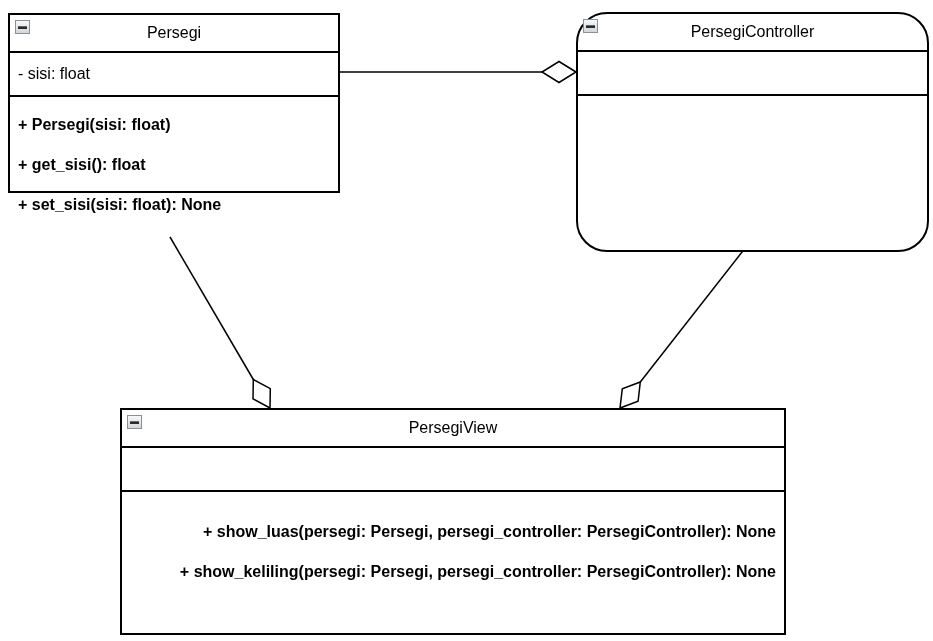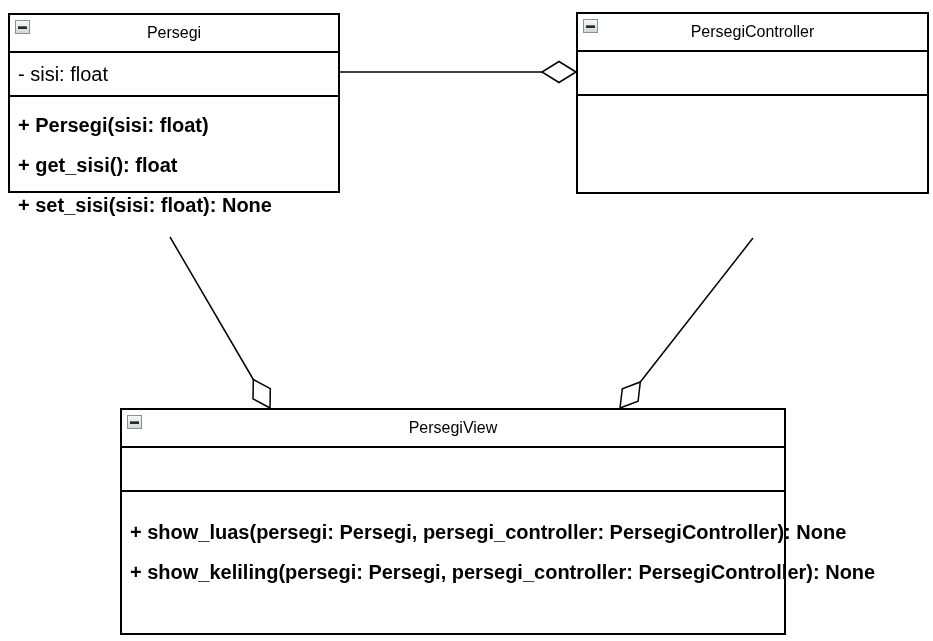--- a/index.html
+++ b/index.html
@@ -80,21 +80,21 @@
   .methods-compartment {
     flex: 1 1 auto;
     padding: 8px 8px 0 8px;
     box-sizing: border-box;
     font-weight: bold;
   }
   .pv .methods-compartment {
     padding-top: 20px;
   }
   .member {
-    font-size: 20px;
+    font-size: 16px;
     line-height: 40px;
     white-space: nowrap;
     color: #000000;
   }
   .attrs-compartment .member {
     line-height: 20px;
   }
 </style>
 </head>
 <body>
@@ -127,21 +127,21 @@
   <div class="attrs-compartment">
     <div class="member">- sisi: float</div>
   </div>
   <div class="methods-compartment">
     <div class="member">+ Persegi(sisi: float)</div>
     <div class="member">+ get_sisi(): float</div>
     <div class="member">+ set_sisi(sisi: float): None</div>
   </div>
 </div>
 
-<div class="uml-class" style="left:576px; top:12px; width:353px; height:182px;">
+<div class="uml-class" style="left:576px; top:12px; width:353px; height:240px;border-radius:31px;">
   <div class="title-row">
     <span class="collapse-btn">
       <span class="minus-bar"></span>
     </span>
     <span class="title-text">PersegiController</span>
   </div>
   <div class="attrs-compartment"></div>
 </div>
 
 <div class="uml-class pv" style="left:120px; top:408px; width:666px; height:227px;text-align:right;">

